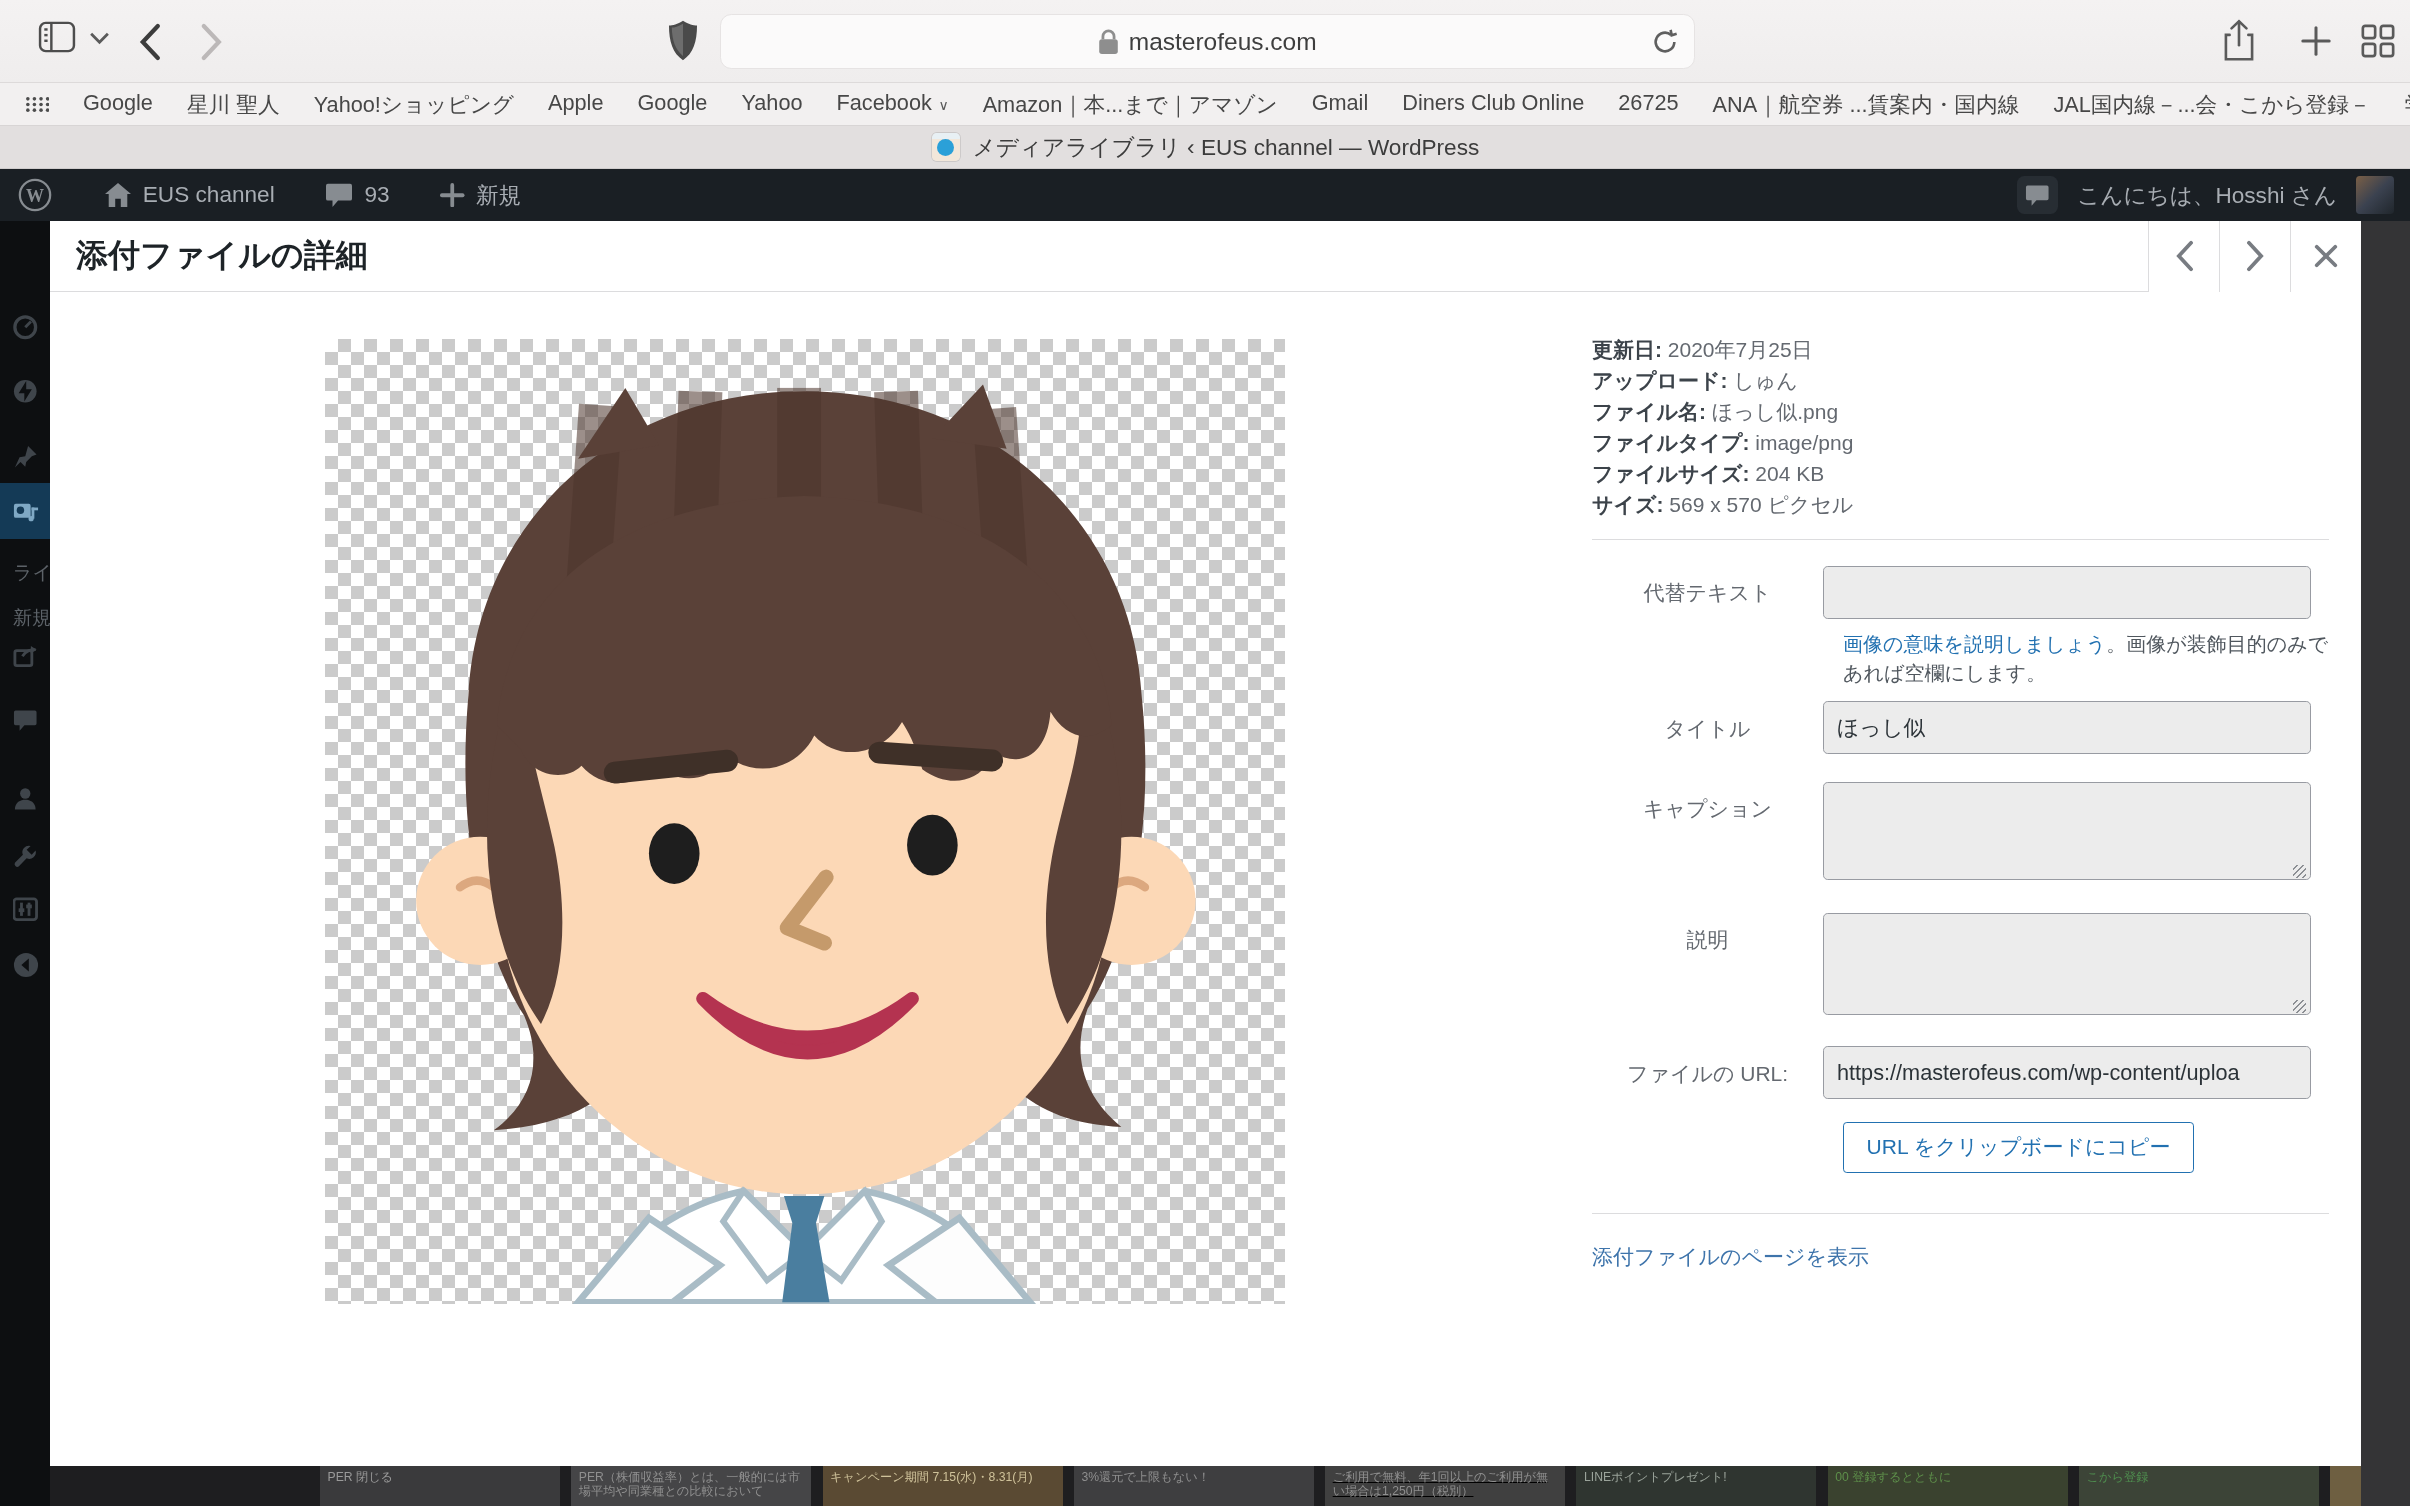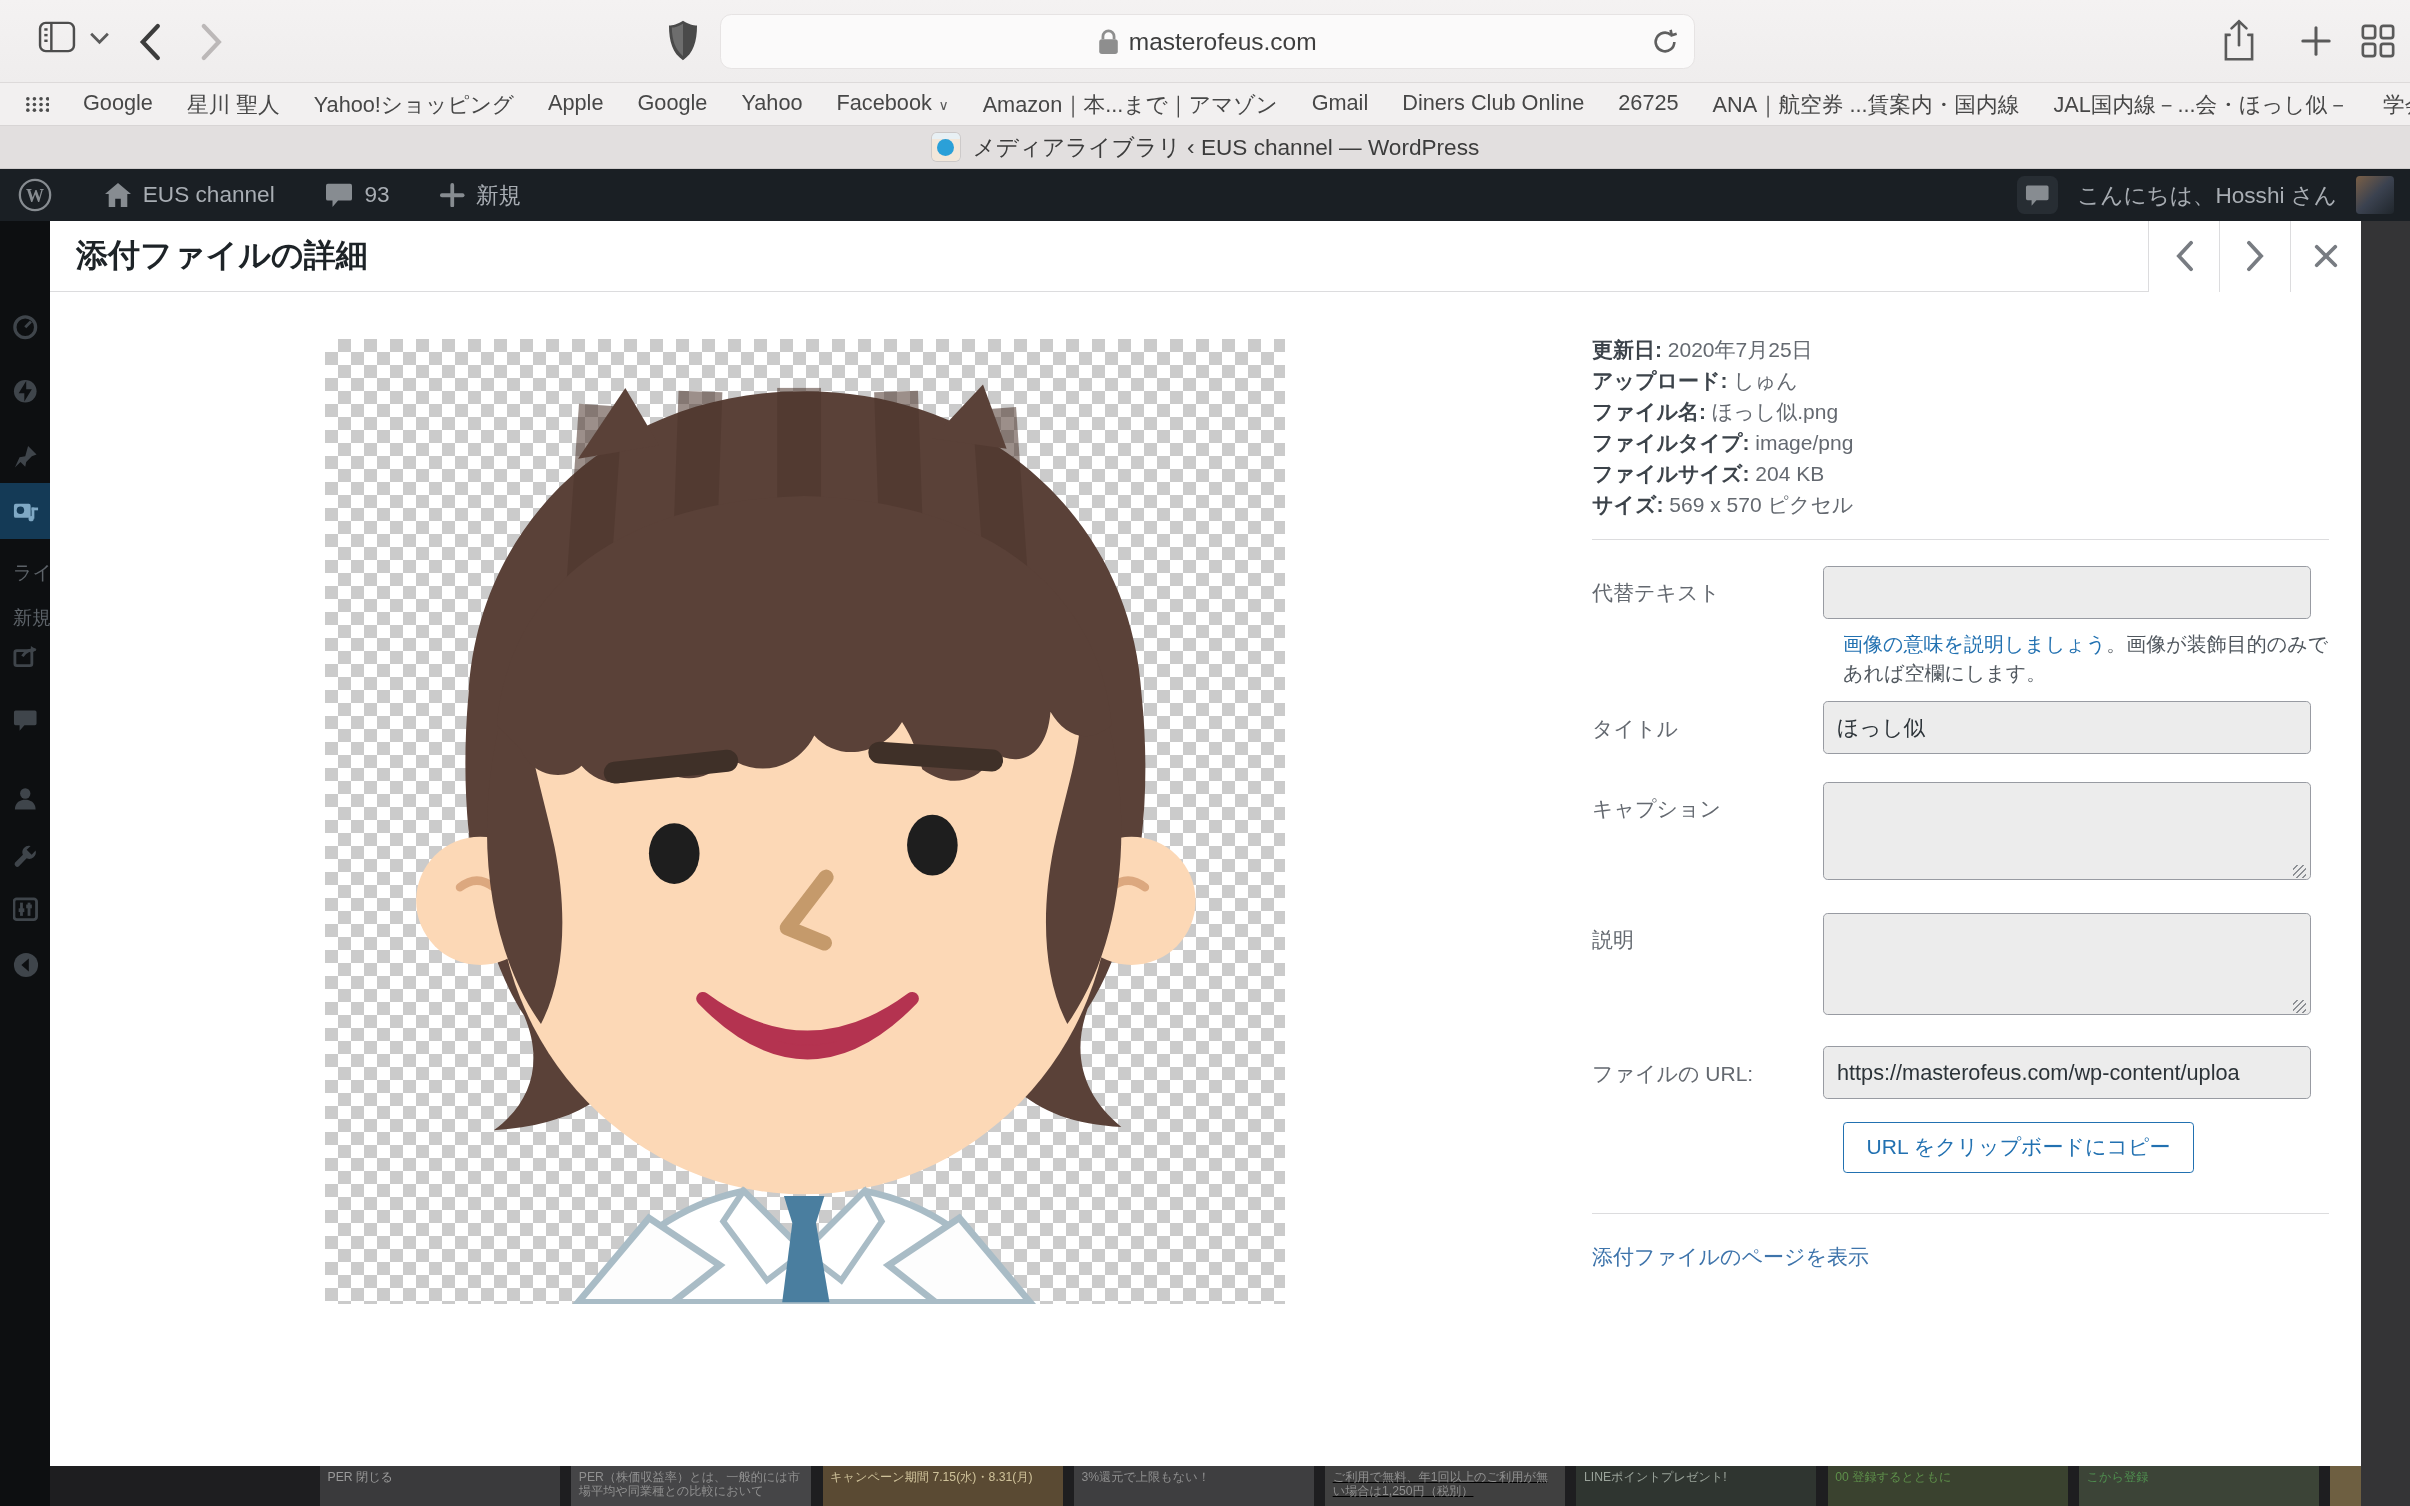--- a/index.html
+++ b/index.html
@@ -58,21 +58,21 @@
       linear-gradient(45deg,#cbcbcb 25%,transparent 25%,transparent 75%,#cbcbcb 75%);
     background-size:26px 26px; background-position:0 0,13px 13px; }
   .checker svg { position:absolute; inset:0; }
 
   .details-col { width:795px; padding:42px 28px 0 26px; font-size:21px; color:#646970; }
   .meta-row { line-height:31px; }
   .meta-row b { color:#3c434a; font-weight:bold;margin-top:11px; }
   .d-hr { border:none; border-top:0.9px solid #dcdcde; margin:19px 3.8px 9.4px 0; }
 
   .frow { display:flex; margin-top:26px; }
-  .flabel { width:231px; text-align:left; padding-top:13px; color:#646970; flex:0 0 231px; }
+  .flabel { width:231px; text-align:center; padding-top:13px; color:#646970; flex:0 0 231px; }
   .ffield { flex:1; max-width:488px; position:relative; }
   .txt, .ta { width:100%; background:#ececec; border:1.4px solid #989ba2; border-radius:4.7px; font-size:21.7px; color:#2c3338; font-family:"Liberation Sans", sans-serif; padding:0 13px; }
   .txt { height:53px; }
   .ta { resize:none; padding-top:9.4px; }
   .ta.cap { height:98px; }
   .ta.desc { height:102px; }
   .resize-h { position:absolute; right:4.7px; bottom:7.5px; width:13px; height:13px; pointer-events:none;
     background:repeating-linear-gradient(135deg, transparent 0 2.8px, #8c8f94 2.8px 4.2px); }
   .help { margin:11.3px 0 0 251px; max-width:490px; font-size:20px; line-height:29px; color:#50575e; }
   .help a { color:#2271b1; }
@@ -178,21 +178,21 @@
         <span class="bm-item">Yahoo!ショッピング</span>
         <span class="bm-item">Apple</span>
         <span class="bm-item">Google</span>
         <span class="bm-item">Yahoo</span>
         <span class="bm-item">Facebook<span class="bm-chev">∨</span></span>
         <span class="bm-item">Amazon｜本...まで｜アマゾン</span>
         <span class="bm-item">Gmail</span>
         <span class="bm-item">Diners Club Online</span>
         <span class="bm-item">26725</span>
         <span class="bm-item">ANA｜航空券 ...賃案内・国内線</span>
-        <span class="bm-item">JAL国内線－...会・ほっし似－</span>
+        <span class="bm-item">JAL国内線－...会・こから登録－</span>
         <span class="bm-item">学会ポスター作...ビッグネット</span>
       </span>
 
   </div>
 
   <div class="tabbar">
     <span class="favicon"></span>
     <span>メディアライブラリ ‹ EUS channel — WordPress</span>
   </div>
 

